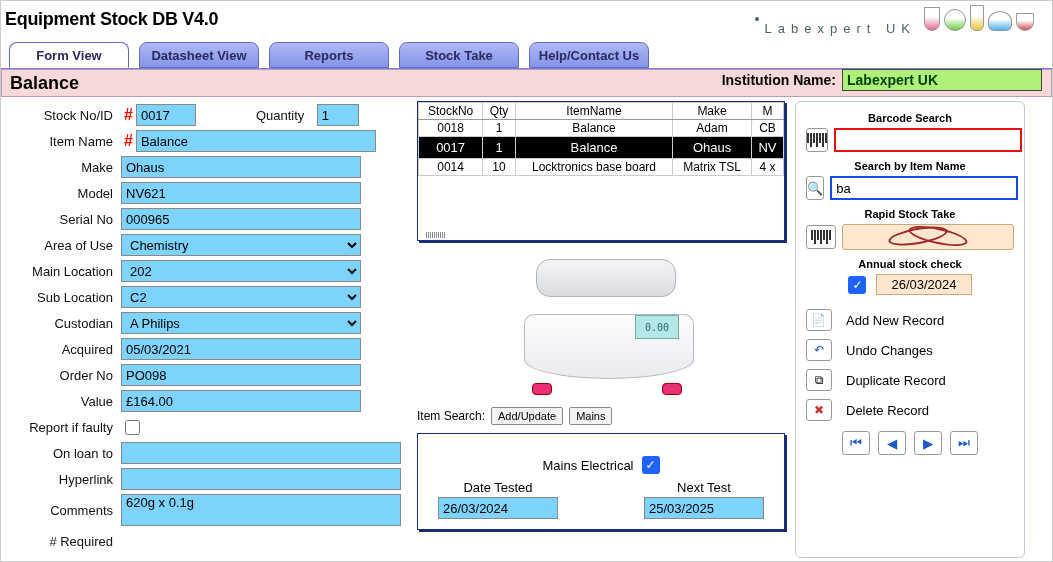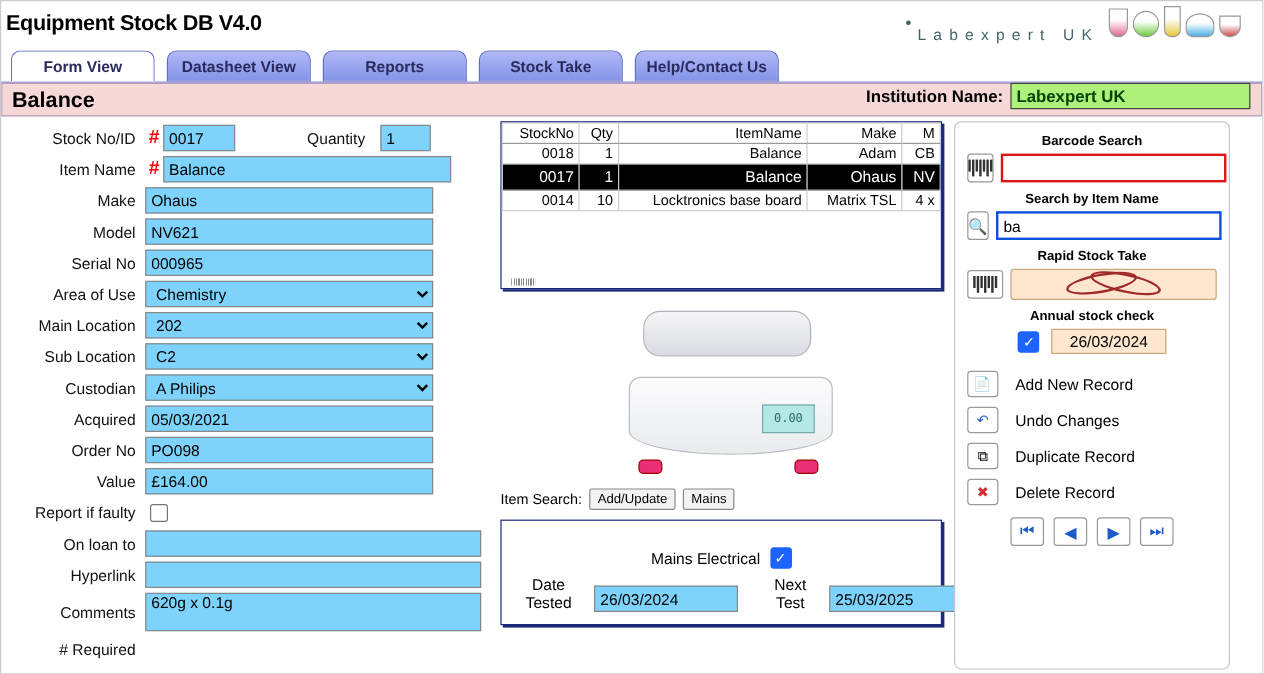--- a/index.html
+++ b/index.html
@@ -25,36 +25,36 @@
 .row{display:flex;align-items:center;margin:2px 0;height:24px;}
 .row label{width:104px;text-align:right;margin-right:8px;font-size:13px;color:#111;}
 .row .hash{color:red;font-weight:700;margin:0 3px;}
 .fld,.sel{height:22px;border:1px solid #888;background:#7dd3fc;font-size:13px;padding:0 4px;}
 .w1{width:60px;} .w2{width:240px;} .w3{width:280px;} .wq{width:42px;}
 .req{color:red;}
 .chk{width:15px;height:15px;}
 .mid-col{width:380px;padding:4px 6px;}
 .grid{border:1px solid #1a2b7a;box-shadow:2px 2px 0 #1a2b7a;background:#fff;font-size:12px;height:140px;position:relative;overflow:hidden;}
 .grid table{border-collapse:collapse;width:100%;}
-.grid th,.grid td{border:1px solid #ccc;padding:1px 4px;text-align:right;white-space:nowrap;}
+.grid th,.grid td{border:1px solid #ccc;padding:1px 4px;text-align:center;white-space:nowrap;}
 .grid th{background:#fff;font-weight:400;border-bottom:1px solid #999;}
 .grid tr.sel td{background:#000;color:#fff;}
 .grid .hgrip{position:absolute;bottom:2px;left:8px;width:20px;height:6px;background:repeating-linear-gradient(90deg,#888,#888 1px,transparent 1px,transparent 2px);}
 .prod-img{width:170px;height:150px;margin:8px auto;display:block;position:relative;}
 .plate{position:absolute;top:10px;left:20px;width:140px;height:38px;border-radius:14px;background:linear-gradient(#f5f5f7,#d9dbe0);border:1px solid #b0b4bb;}
 .body{position:absolute;bottom:20px;left:8px;width:170px;height:65px;border-radius:10px 10px 50% 50%/10px 10px 30% 30%;background:linear-gradient(#fcfcfd,#e9ebef);border:1px solid #b7bbc2;}
-.lcd{position:absolute;right:14px;top:22px;width:44px;height:24px;background:#b4e8e6;border:1px solid #7aa9a9;display:flex;align-items:center;justify-content:center;font-family:monospace;color:#2a6a6a;font-size:10px;}
+.lcd{position:absolute;right:14px;top:0;width:44px;height:24px;background:#b4e8e6;border:1px solid #7aa9a9;display:flex;align-items:center;justify-content:center;font-family:monospace;color:#2a6a6a;font-size:10px;}
 .foot{position:absolute;bottom:4px;width:20px;height:12px;border:1px solid #900;border-radius:4px;background:#ea2f77;}
 .foot.l{left:16px;} .foot.r{right:4px;}
 .imgrow{display:flex;align-items:center;gap:6px;font-size:12px;}
 .mini{font-size:11px;padding:2px 6px;border:1px solid #888;background:#f3f3f3;border-radius:2px;cursor:pointer;}
 .elec-box{margin-top:8px;border:1px solid #1a2b7a;box-shadow:2px 2px 0 #1a2b7a;padding:22px 20px 10px;text-align:center;}
 .elec-title{display:flex;gap:8px;justify-content:center;align-items:center;font-size:13px;margin-bottom:6px;}
 .elec-dates{display:flex;gap:30px;justify-content:space-between;}
-.date-col{display:flex;flex-direction:row;align-items:flex-end;gap:19px;font-size:13px;}
+.date-col{display:flex;flex-direction:column;align-items:center;gap:2px;font-size:13px;}
 .side-col{width:230px;padding:6px 10px;margin:4px 8px 4px 4px;border:1px solid #c5c5d6;border-radius:6px;background:#fff;}
 .side-h{text-align:center;font-weight:700;font-size:11px;margin:4px 0;}
 .search-row{display:flex;gap:6px;align-items:center;margin-bottom:8px;}
 .bc-icon,.mg-icon{width:30px;height:24px;border:1px solid #999;border-radius:3px;display:flex;align-items:center;justify-content:center;background:#fff;}
 .barcode{display:flex;gap:1px;}
 .barcode span{width:2px;height:14px;background:#333;}
 .barcode span:nth-child(odd){height:10px;}
 .mag{font-size:13px;}
 .sin{height:24px;border:2px solid;background:#fff;flex:1;padding:0 4px;font-size:13px;}
 .sin.red{border-color:#e01414;}

